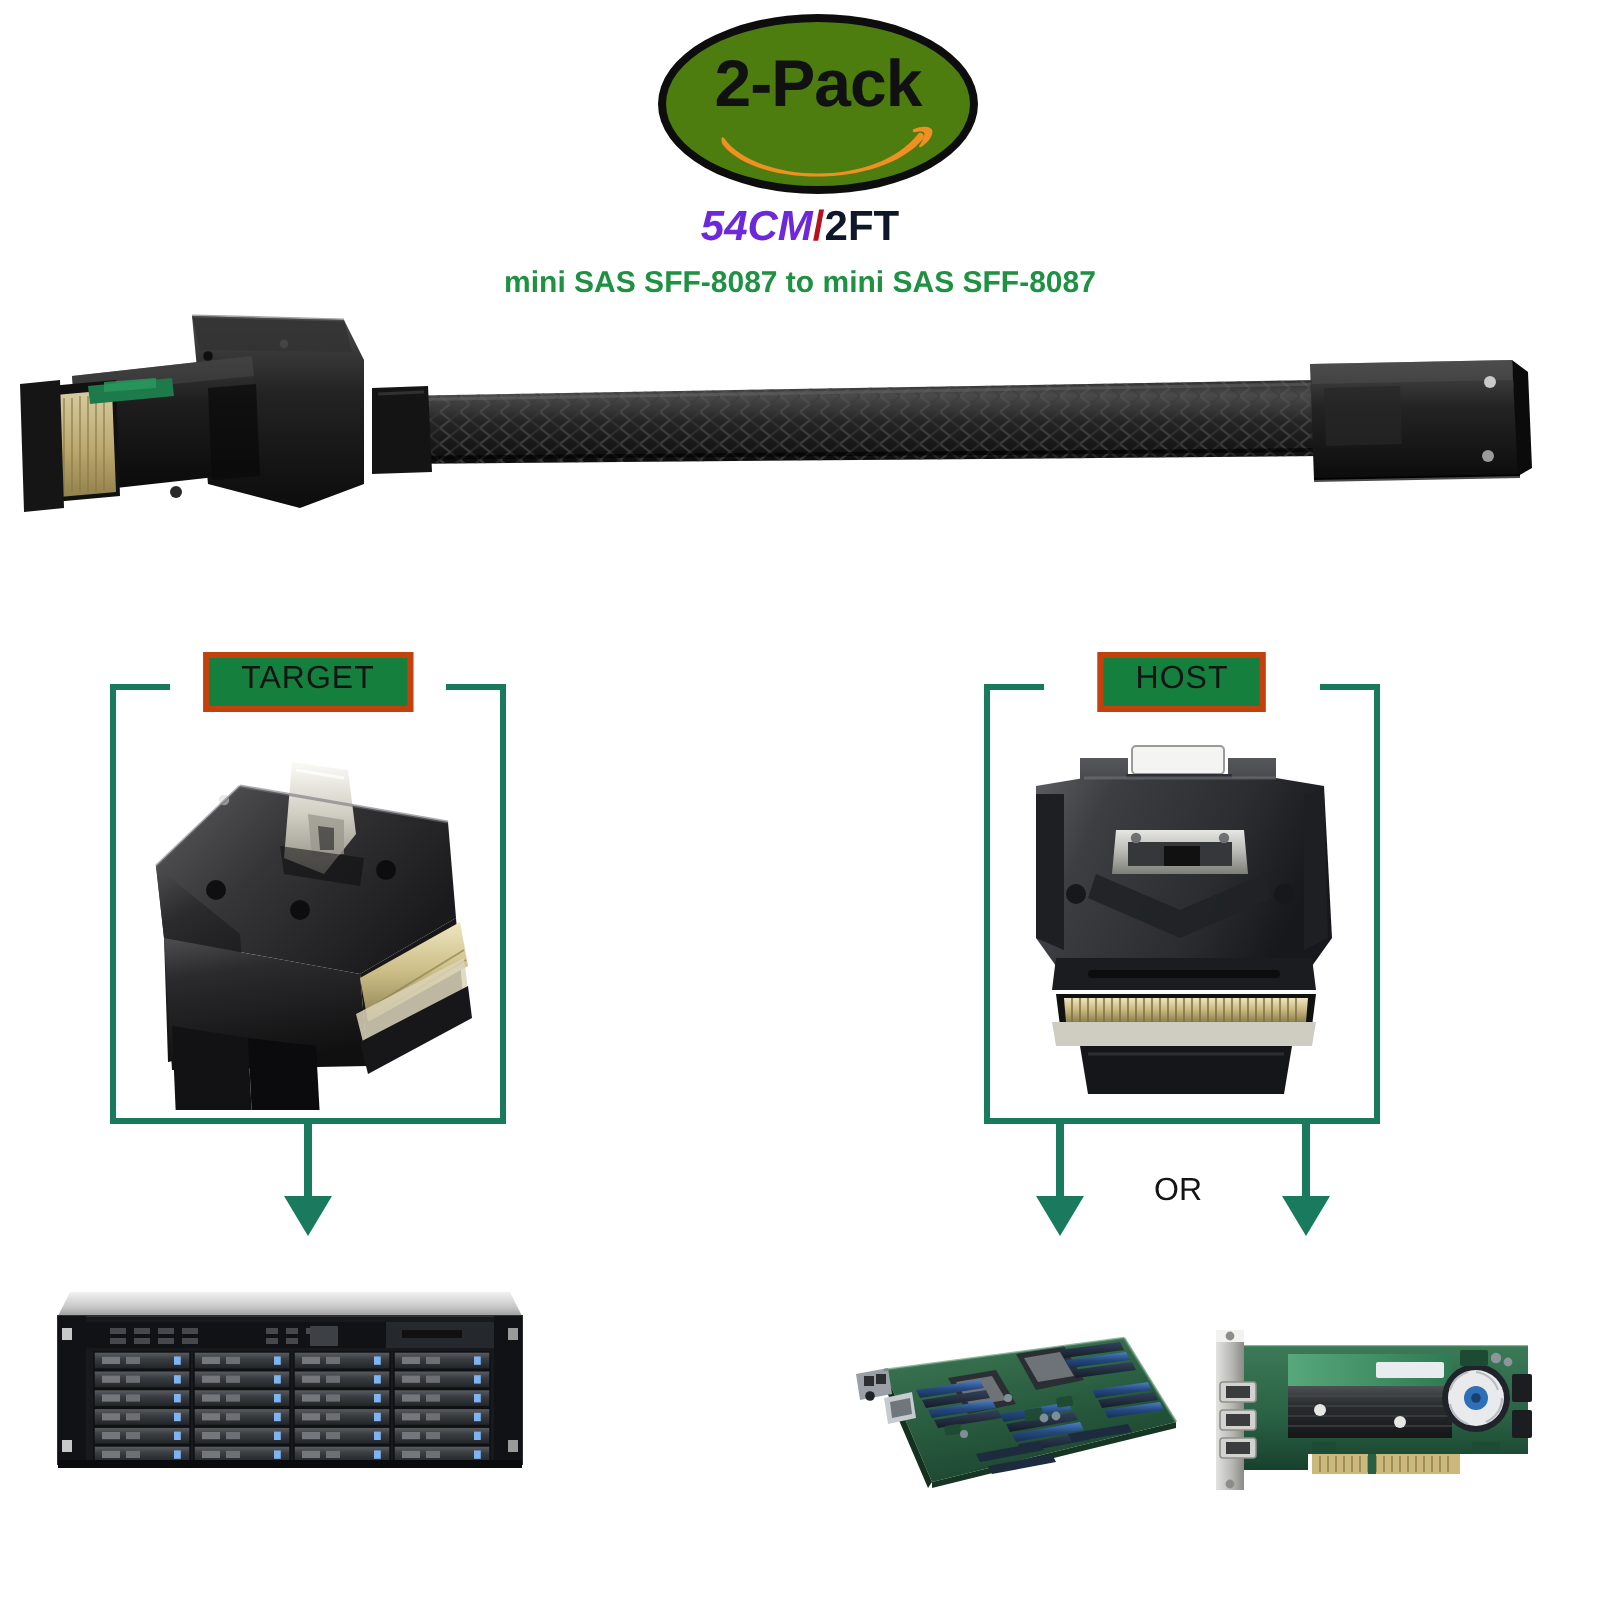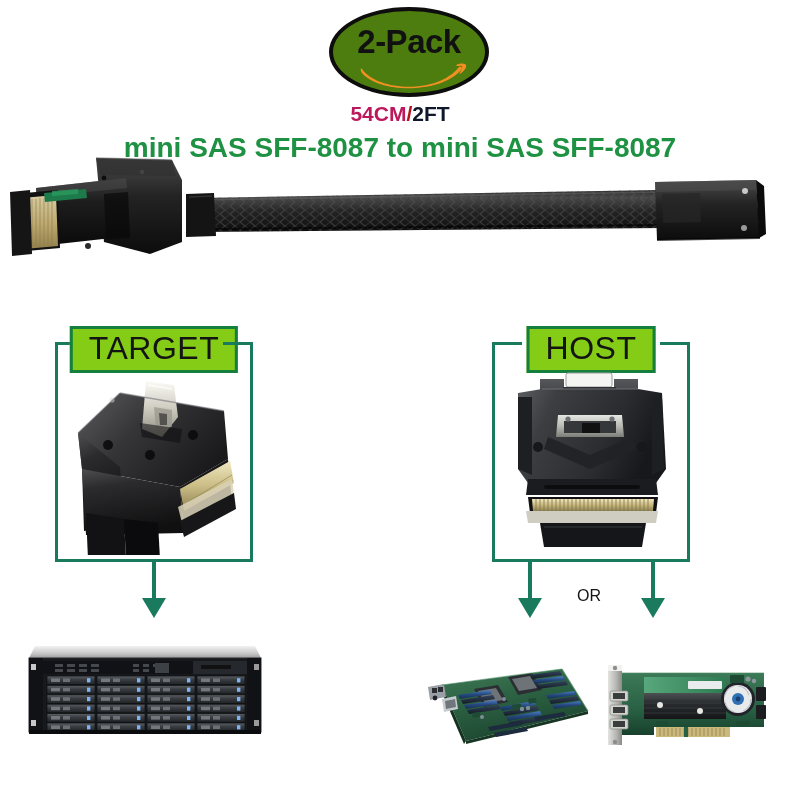--- a/index.html
+++ b/index.html
@@ -58,31 +58,31 @@
   .size-line {
     position: absolute;
     left: 0;
     right: 0;
     top: 103px;
     text-align: center;
     font-size: 21px;
     font-weight: bold;
     line-height: 1;
   }
-  .size-cm { color: #be185d; }
+  .size-cm { color: #6d28d9; font-style: italic; }
   .size-sep { color: #b5121b; }
   .size-ft { color: #0f172a; margin-top: 44px; }
 
   .spec-line {
     position: absolute;
     left: 0;
     right: 0;
     top: 134px;
     text-align: center;
-    font-size: 28px;
+    font-size: 15px;
     font-weight: bold;
     color: #1e9142;
     line-height: 1;
   }
 
   
   .cable-wrap {
     position: absolute;
     left: 0;
     top: 150px;
@@ -131,24 +131,24 @@
     background: #1a7a5e;
   }
   .frame-host::before { left: -3px; width: 30px; }
   .frame-host::after  { right: -3px; width: 30px; }
 
   .frame-label {
     position: absolute;
     top: -19px;
     left: 50%;
     transform: translateX(-50%);
-    border: 3px solid #15803d;
-    background: #84cc16;
+    border: 3px solid #c2410c;
+    background: #15803d;
     padding: 3px 16px 4px 16px;
-    font-size: 32px;
+    font-size: 16px;
     font-weight: normal;
     color: #141414;
     letter-spacing: 0.5px;
     white-space: nowrap;
     line-height: 1.05;
     box-sizing: border-box;
   }
 
   
   .arrow {

